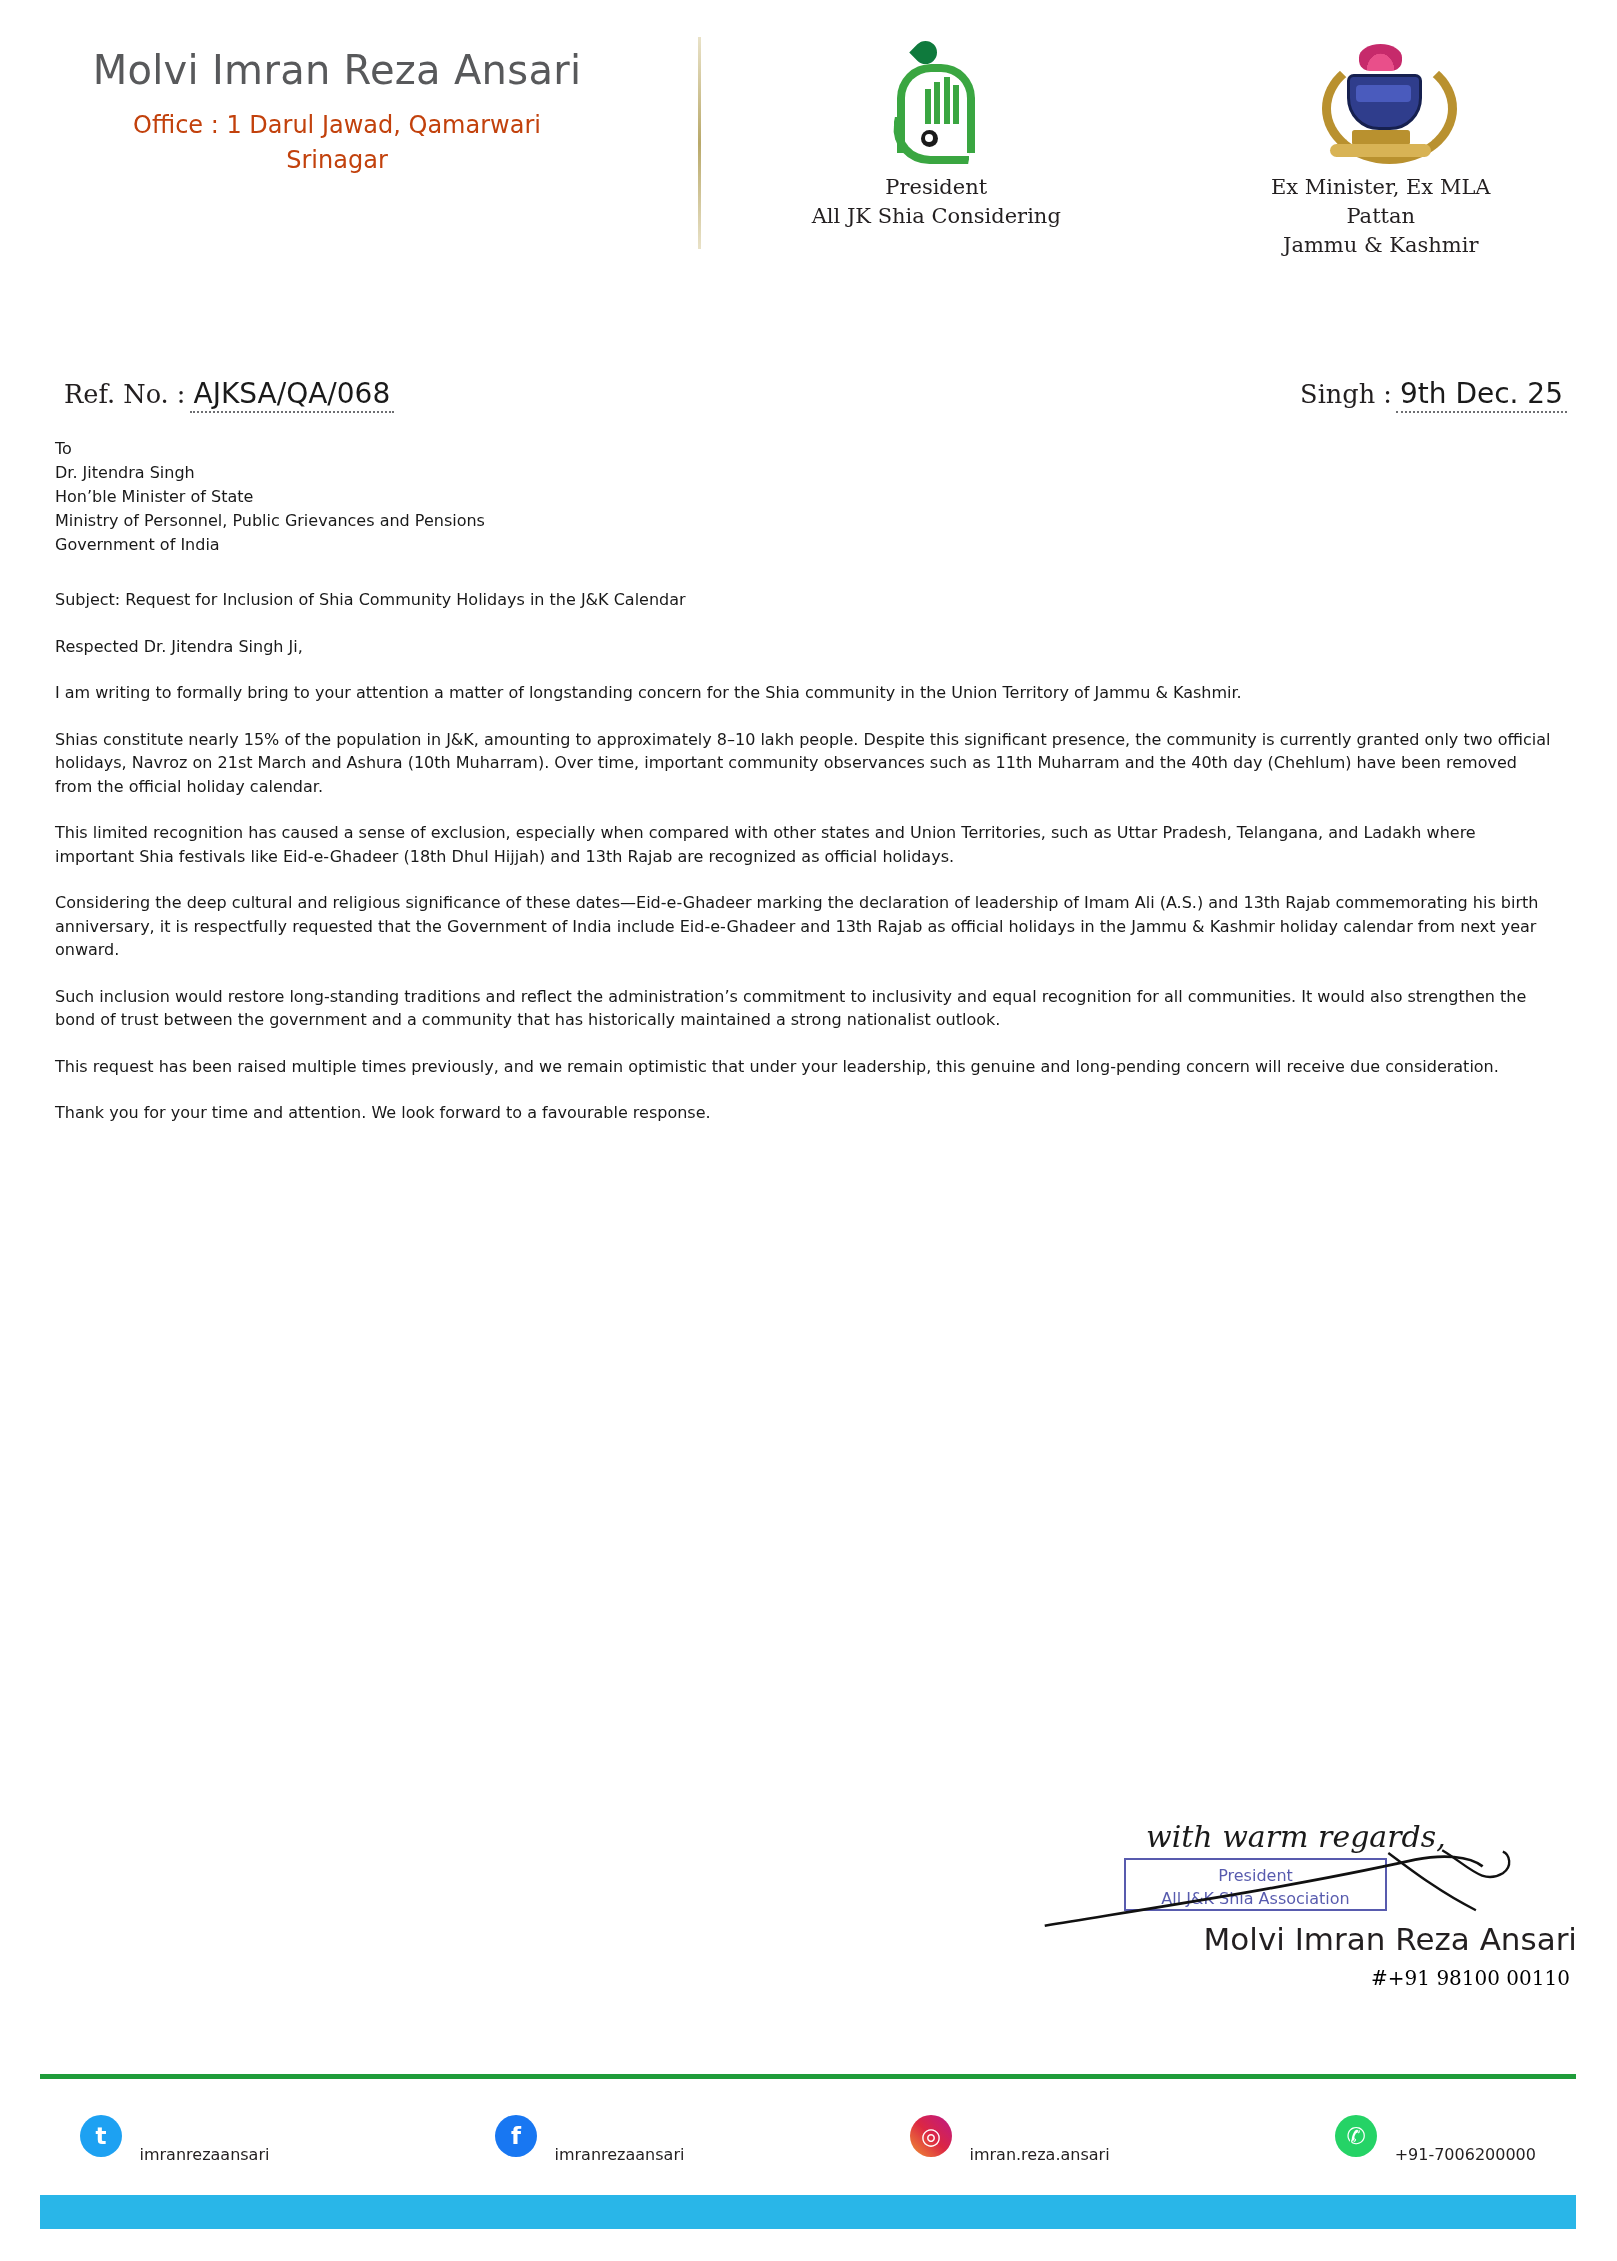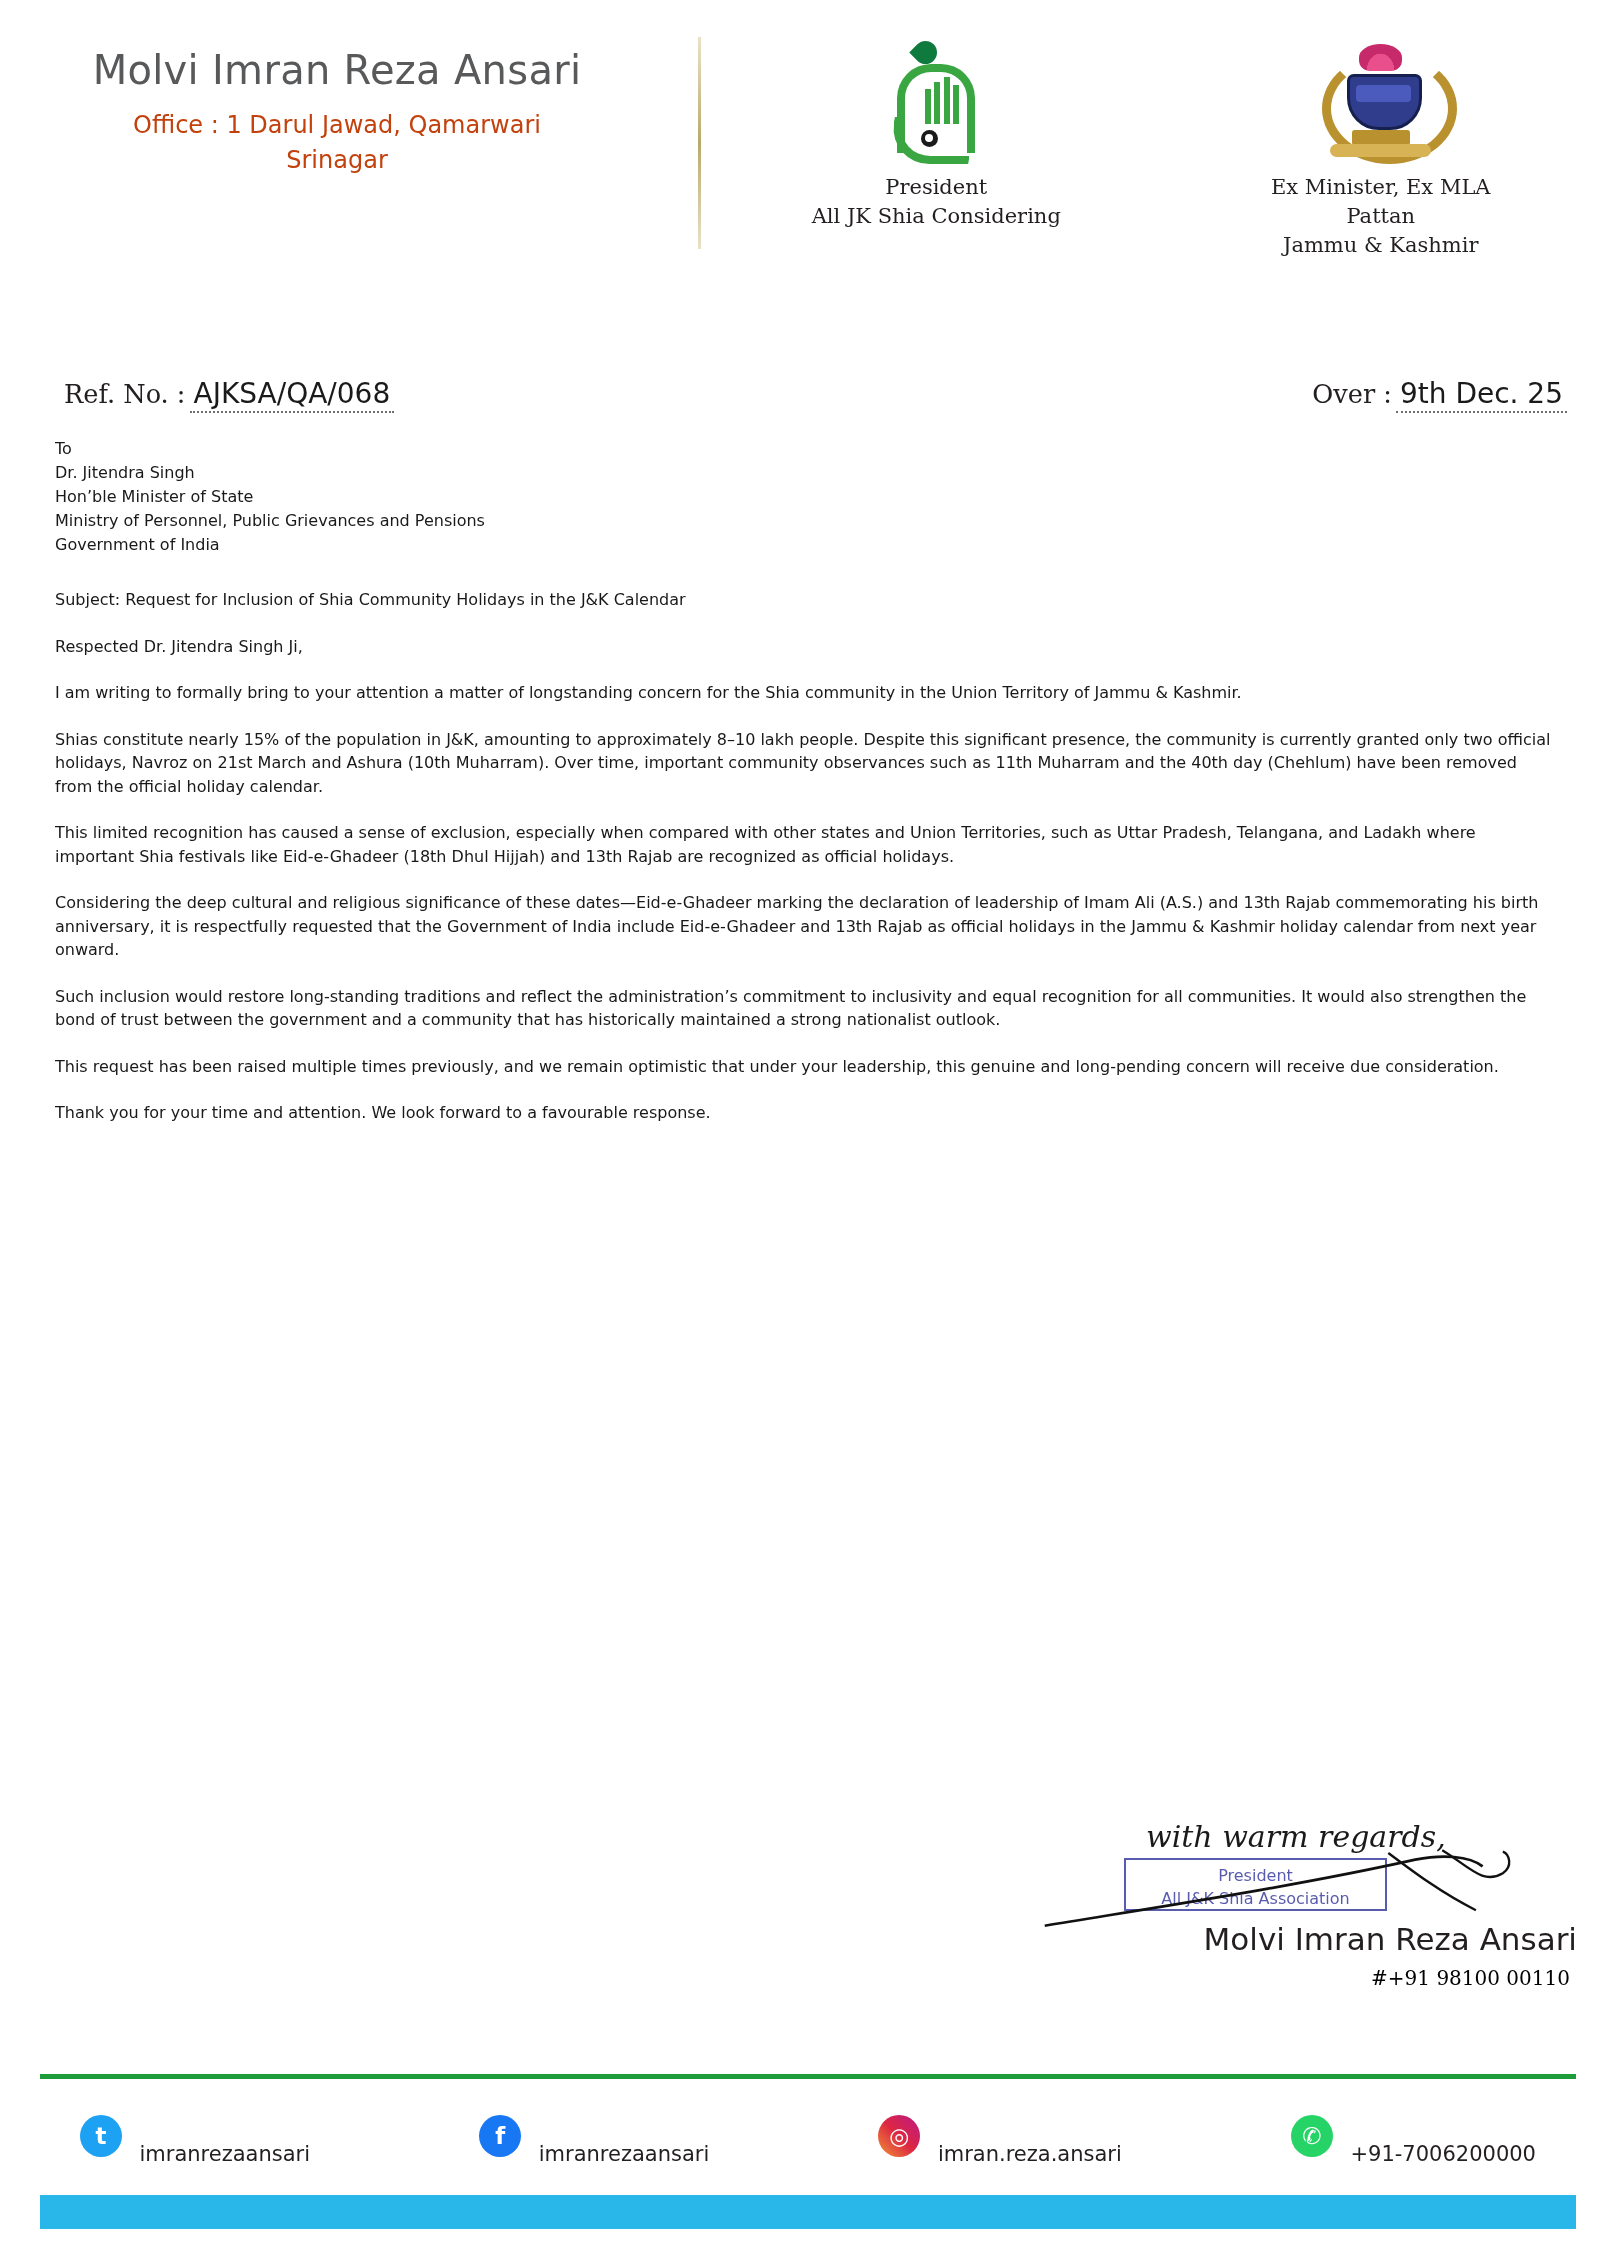--- a/index.html
+++ b/index.html
@@ -299,21 +299,21 @@
     align-items: center;
     justify-content: space-between;
     padding: 0 40px;
     box-sizing: border-box;
   }
   .social {
     display: flex; align-items: center; gap: 17.5px;
   }
   .social .handle {
     font-family: "DejaVu Sans", sans-serif;
-    font-size: 21px;
+    font-size: 16px;
     color: #231f20;
     white-space: nowrap;
     margin-top: 36px;
   }
   .sicon {
     width: 42px; height: 42px; border-radius: 50%;
     display: flex; align-items: center; justify-content: center;
     color: #fff; font-size: 23px; font-weight: bold;
     font-family: "DejaVu Sans", sans-serif;
   }
@@ -385,21 +385,21 @@
 
   </div>
 </div>
 
 <div class="ref-row">
   <div class="ref-block">
     <span class="ref-label">Ref. No. :</span>
     <span class="dotted handwrite">AJKSA/QA/068</span>
   </div>
   <div class="date-block">
-    <span class="date-label">Over :</span>
+    <span class="date-label">Singh :</span>
     <span class="dotted handwrite">9th Dec. 25</span>
   </div>
 </div>
 
 <div class="letter">
 
   <div class="addr">
     <div>To</div>
     <div>Dr. Jitendra Singh</div>
     <div>Hon’ble Minister of State</div>

